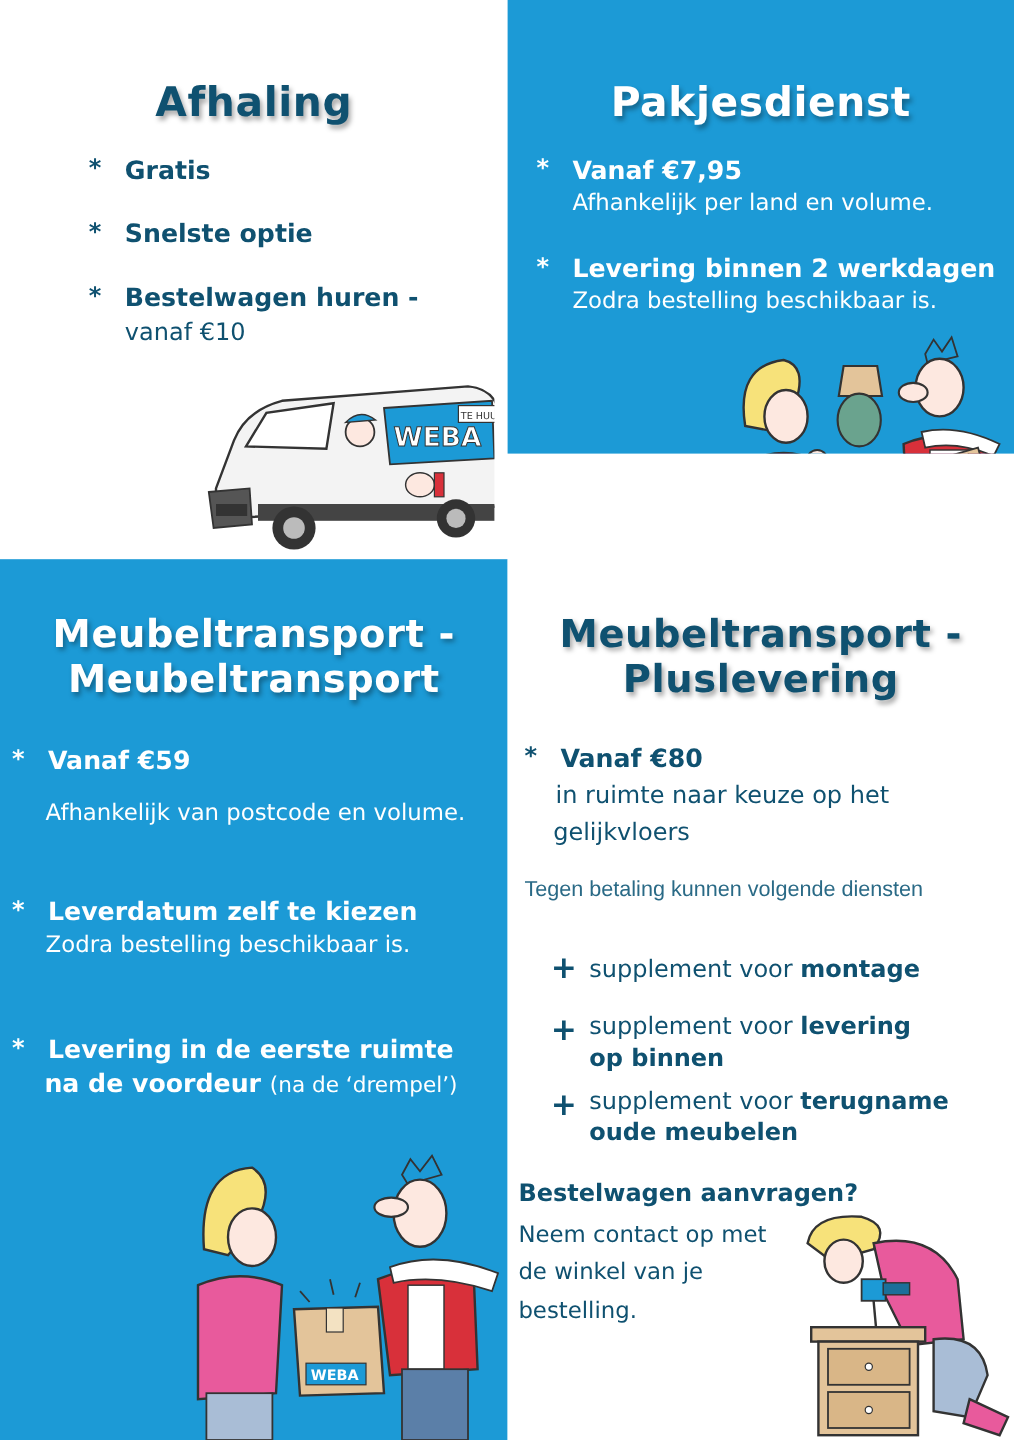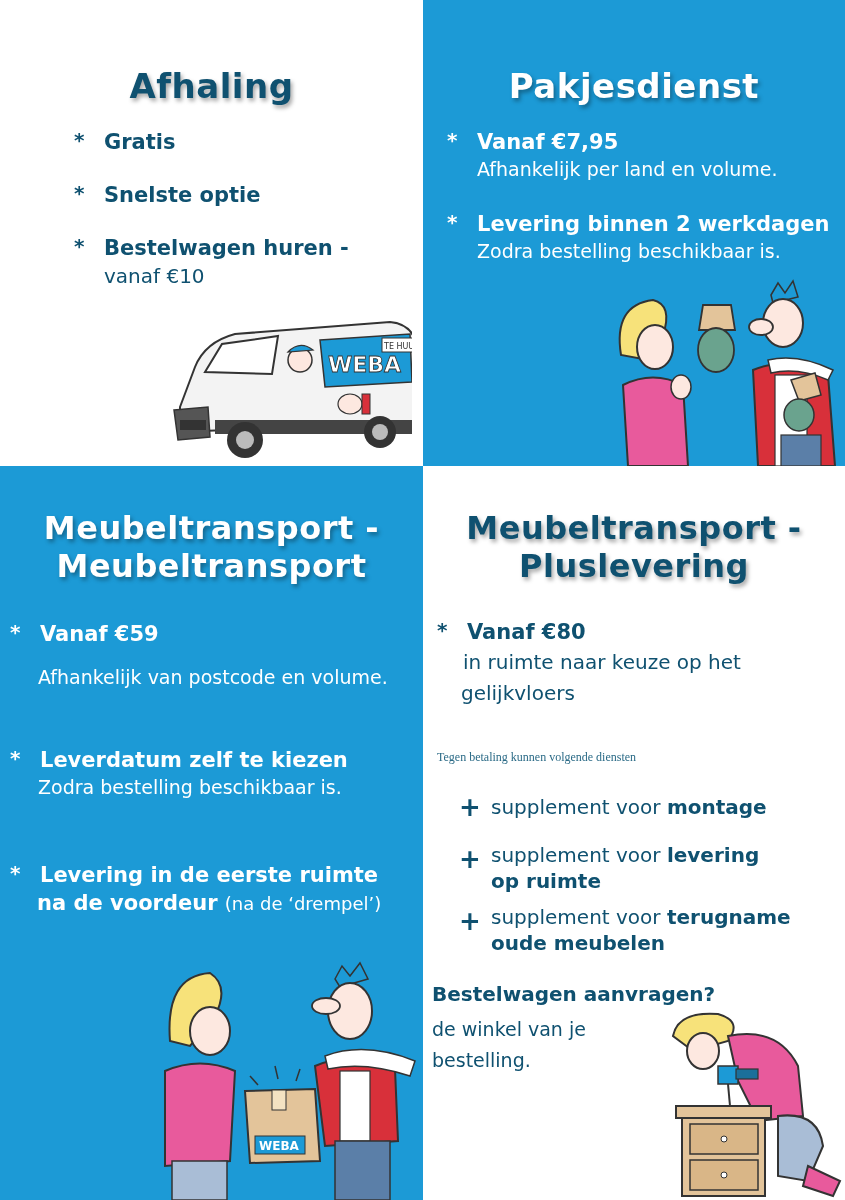--- a/index.html
+++ b/index.html
@@ -1,20 +1,20 @@
 <!DOCTYPE html>
 <html><head>
 <meta charset="utf-8">
 <style>
   * { box-sizing: border-box; margin: 0; padding: 0; }
   html, body { width: 845px; height: 1200px; overflow: hidden; background: #ffffff; }
   body { font-family: "Liberation Sans", "DejaVu Sans", sans-serif; position: relative; }
   .quad { position: absolute; overflow: hidden; }
   #q1 { left: 0; top: 0; width: 412px; height: 466px; background: #ffffff; }
-  #q2 { left: 423px; top: 0; width: 422px; height: 466px; background: #1c9ad6; }
+  #q2 { left: 423px; top: 0; width: 422px; height: 378px; background: #1c9ad6; }
   #q3 { left: 0; top: 466px; width: 423px; height: 734px; background: #1c9ad6; }
   #q4 { left: 423px; top: 466px; width: 422px; height: 734px; background: #ffffff; }
 
   .title { position: absolute; font-family: "DejaVu Sans", sans-serif; font-weight: bold; text-align: center; line-height: 1.18; letter-spacing: 0.5px; }
   .title.dark { color: #0f5170; text-shadow: 2px 3px 4px rgba(0,0,0,0.35); }
   .title.light { color: #ffffff; text-shadow: 2px 3px 4px rgba(0,0,0,0.35); }
 
   .dark-text { color: #0f5170; }
   .light-text { color: #ffffff; }
 
@@ -169,41 +169,42 @@
     <span style="display:block;">Pluslevering</span>
   </h2>
 
   <div class="bullet dark-text" style="left:14px;top:152px;width:400px;">
     <span class="star">*</span>
     <span class="head" style="padding-left:30px;">Vanaf €80</span>
     <span class="sub" style="padding-left:26px;font-size:20px;line-height:1.65;">in ruimte naar keuze op het</span>
     <span class="sub" style="padding-left:24px;font-size:20px;line-height:1.4;">gelijkvloers</span>
   </div>
 
-  <div class="dark-text" style="position:absolute;left:14px;top:284px;width:405px;font-family:Liberation Serif, serif;font-size:12px;line-height:1.3;color:#2a6a86;">
+  <div class="dark-text" style="position:absolute;left:14px;top:264px;width:405px;font-family:Liberation Sans, sans-serif;font-size:18px;line-height:1.3;color:#2a6a86;">
     <span style="display:block;">Tegen betaling kunnen volgende diensten</span>
   </div>
 
   <div class="plus-item" style="left:36px;top:328px;width:380px;padding-left:32px;">
     <span class="plus" style="left:0;">+</span>
     <span>supplement voor </span><b>montage</b>
   </div>
   <div class="plus-item" style="left:36px;top:376px;width:380px;padding-left:32px;">
     <span class="plus" style="left:0;top:4px;">+</span>
     <span>supplement voor </span><b>levering</b><br>
-    <b>op ruimte</b>
+    <b>op binnen</b>
   </div>
   <div class="plus-item" style="left:36px;top:438px;width:386px;padding-left:32px;">
     <span class="plus" style="left:0;top:4px;">+</span>
     <span>supplement voor </span><b>terugname</b><br>
     <b>oude meubelen</b>
   </div>
 
   <div style="position:absolute;left:9px;top:516px;width:320px;font-family:'DejaVu Sans',sans-serif;color:#0f5170;font-weight:bold;font-size:20px;">Bestelwagen aanvragen?</div>
   <div style="position:absolute;left:9px;top:548px;width:260px;font-family:'DejaVu Sans',sans-serif;color:#0f5170;font-size:19px;line-height:1.65;">
+    <span style="display:block;">Neem contact op met</span>
     <span style="display:block;">de winkel van je</span>
     <span style="display:block;">bestelling.</span>
   </div>
 
   <svg class="illus" style="left:245px;top:540px;" width="177" height="194" viewBox="0 0 177 194">
 
     <path d="M5 30 Q10 5 50 8 Q75 15 60 35 L25 45 Z" fill="#f7e27a" stroke="#333" stroke-width="2"></path>
     <ellipse cx="35" cy="45" rx="16" ry="18" fill="#fde8e0" stroke="#333" stroke-width="2"></ellipse>
 
     <path d="M60 30 Q110 20 130 60 L135 110 L90 115 L70 75 Z" fill="#e85a9c" stroke="#333" stroke-width="2"></path>

